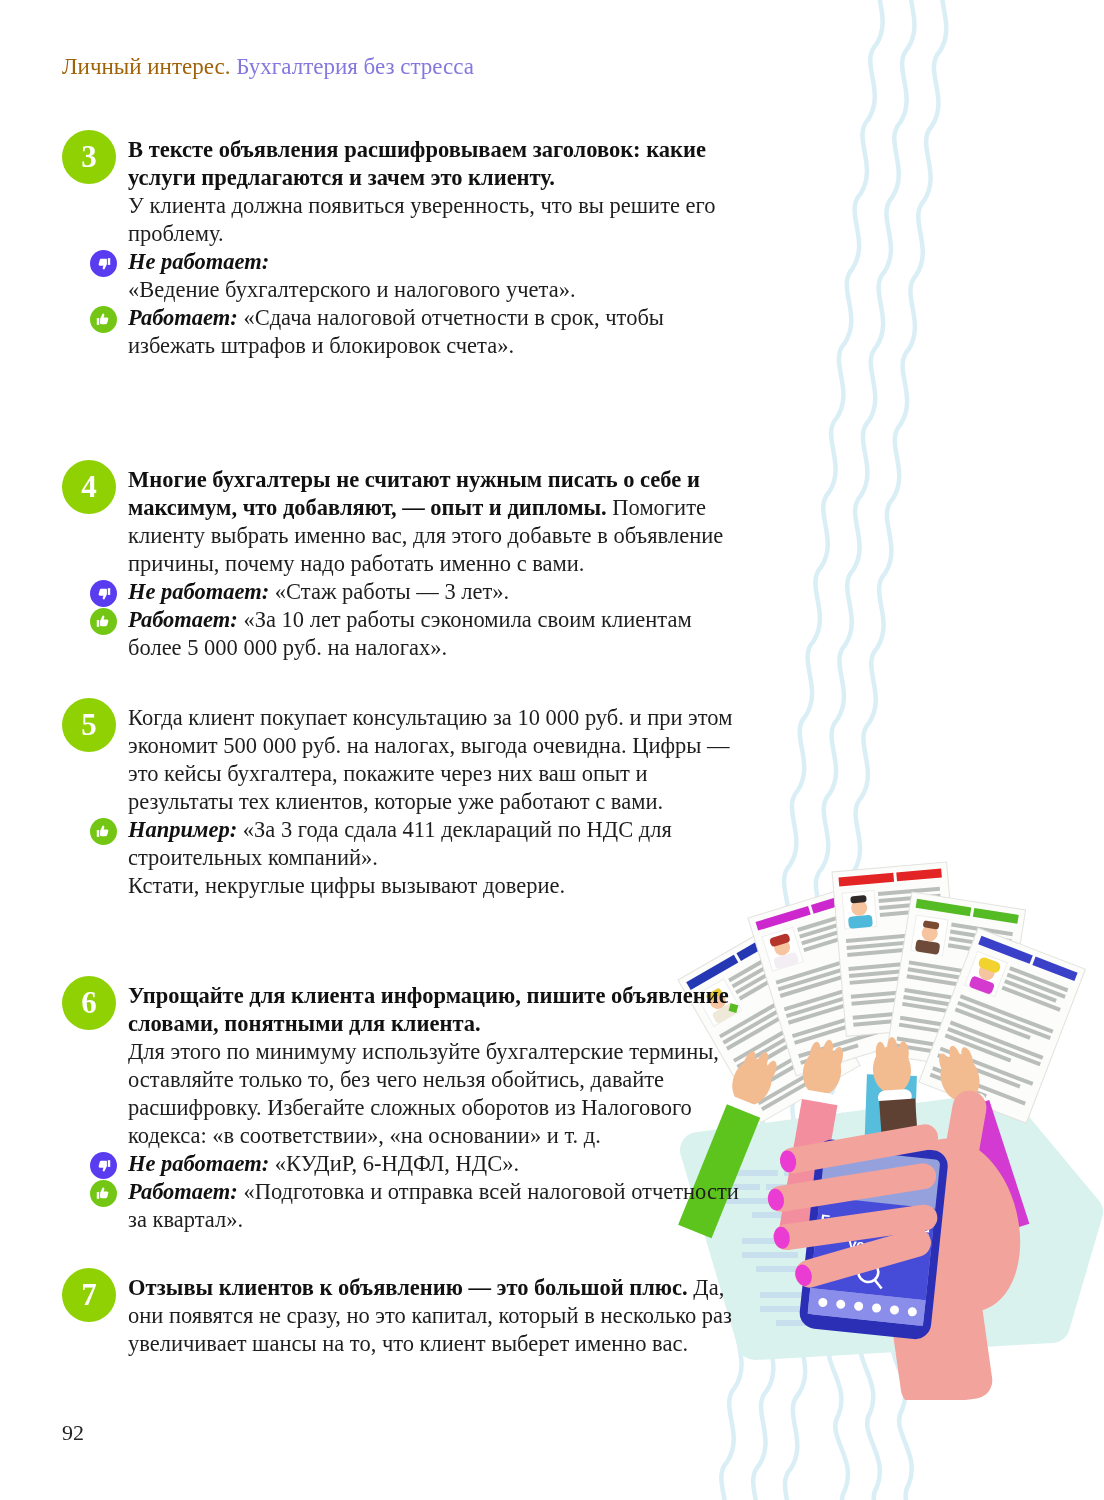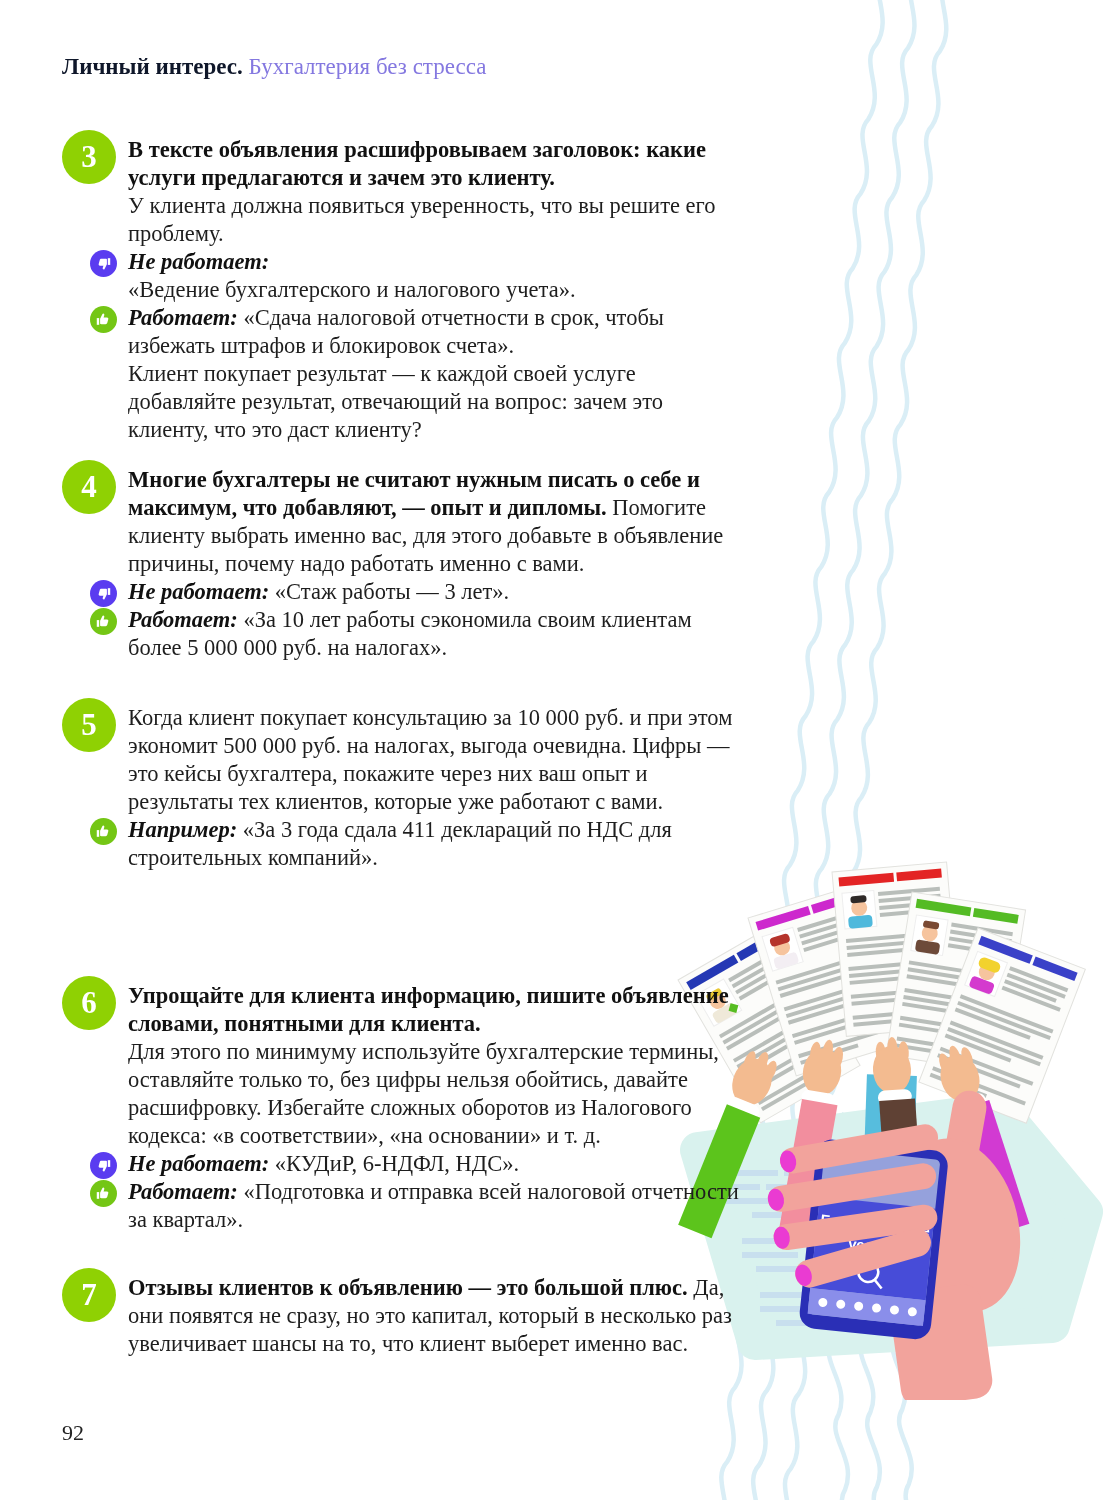--- a/index.html
+++ b/index.html
@@ -5,21 +5,21 @@
   html,body{margin:0;padding:0;}
   body{
     width:1104px;height:1500px;position:relative;overflow:hidden;
     background:#ffffff;color:#1e1e1e;
     font-family:"Liberation Serif","DejaVu Serif",serif;
   }
   .waves{position:absolute;left:0;top:0;z-index:0;}
   .illu{position:absolute;left:660px;top:820px;z-index:1;}
   .content{position:relative;z-index:2;}
   .page-header{position:absolute;left:62px;top:54px;font-size:23px;}
-  .hdr-bold{color:#0f172a;font-weight:bold;text-align:right;}
+  .hdr-bold{color:#a16207;font-weight:normal;text-align:right;}
   .hdr-rest{color:#8478e0;}
   .section{position:absolute;left:62px;width:700px;}
   .num{
     position:absolute;left:0;top:-6px;width:54px;height:54px;border-radius:50%;
     background:#8fd103;color:#fff;font-weight:bold;font-size:31px;
     display:flex;align-items:center;justify-content:center;
   }
   .stext{margin-left:66px;width:620px;font-size:22.5px;line-height:28px;}
   .stext p{margin:0;}
   .lead-b{font-weight:bold;color:#111;}
@@ -267,21 +267,20 @@
       <div class="item">
         <span class="ticon good">
           <svg width="17" height="17" viewBox="0 0 24 24" fill="#fff">
               <path d="M2.5 10h3.4v9.5H2.5z"></path>
               <path d="M7.2 18.6V10.8l3.3-6.4c.35-.68 1.2-.95 1.9-.6.66.33.98 1.1.76 1.8l-1.06 3.4h4.9c1.23 0 2.12 1.17 1.8 2.36l-1.45 5.4c-.3 1.1-1.3 1.87-2.44 1.87H9.2c-.74 0-1.45-.23-2-.63z"></path>
             </svg>
         </span>
         <span class="item-label">Работает:</span>
         <span>«Сдача налоговой отчетности в срок, чтобы избежать штрафов и блокировок счета».</span>
       </div>
-      <p>Клиент покупает результат — к каждой своей услуге добавляйте результат, отвечающий на вопрос: зачем это клиенту, что это даст клиенту?</p>
     </div>
   </section>
 
   <section class="section" style="top:466px">
     <div class="num">4</div>
     <div class="stext">
       <p><span class="lead-b">Многие бухгалтеры не считают нужным писать о себе и максимум, что добавляют, — опыт и дипломы.</span>
         <span>Помогите клиенту выбрать именно вас, для этого добавьте в объявление причины, почему надо работать именно с вами.</span></p>
       <div class="item">
         <span class="ticon bad">
@@ -316,28 +315,29 @@
       <div class="item">
         <span class="ticon good">
           <svg width="17" height="17" viewBox="0 0 24 24" fill="#fff">
               <path d="M2.5 10h3.4v9.5H2.5z"></path>
               <path d="M7.2 18.6V10.8l3.3-6.4c.35-.68 1.2-.95 1.9-.6.66.33.98 1.1.76 1.8l-1.06 3.4h4.9c1.23 0 2.12 1.17 1.8 2.36l-1.45 5.4c-.3 1.1-1.3 1.87-2.44 1.87H9.2c-.74 0-1.45-.23-2-.63z"></path>
             </svg>
         </span>
         <span class="item-label">Например:</span>
         <span>«За 3 года сдала 411 деклараций по НДС для строительных компаний».</span>
       </div>
+      <p>Кстати, некруглые цифры вызывают доверие.</p>
     </div>
   </section>
 
   <section class="section" style="top:982px">
     <div class="num">6</div>
     <div class="stext">
       <p><span class="lead-b">Упрощайте для клиента информацию, пишите объявление словами, понятными для клиента.</span>
-        <span class="rest-block">Для этого по минимуму используйте бухгалтерские термины, оставляйте только то, без цифры нельзя обойтись, давайте расшифровку. Избегайте сложных оборотов из Налогового кодекса: «в соответствии», «на основании» и т. д.</span></p>
+        <span class="rest-block">Для этого по минимуму используйте бухгалтерские термины, оставляйте только то, без чего нельзя обойтись, давайте расшифровку. Избегайте сложных оборотов из Налогового кодекса: «в соответствии», «на основании» и т. д.</span></p>
       <div class="item">
         <span class="ticon bad">
           <svg width="17" height="17" viewBox="0 0 24 24" fill="#fff">
               <g transform="rotate(180 12 12)">
                 <path d="M2.5 10h3.4v9.5H2.5z"></path>
                 <path d="M7.2 18.6V10.8l3.3-6.4c.35-.68 1.2-.95 1.9-.6.66.33.98 1.1.76 1.8l-1.06 3.4h4.9c1.23 0 2.12 1.17 1.8 2.36l-1.45 5.4c-.3 1.1-1.3 1.87-2.44 1.87H9.2c-.74 0-1.45-.23-2-.63z"></path>
               </g>
             </svg>
         </span>
         <span class="item-label">Не работает:</span>

